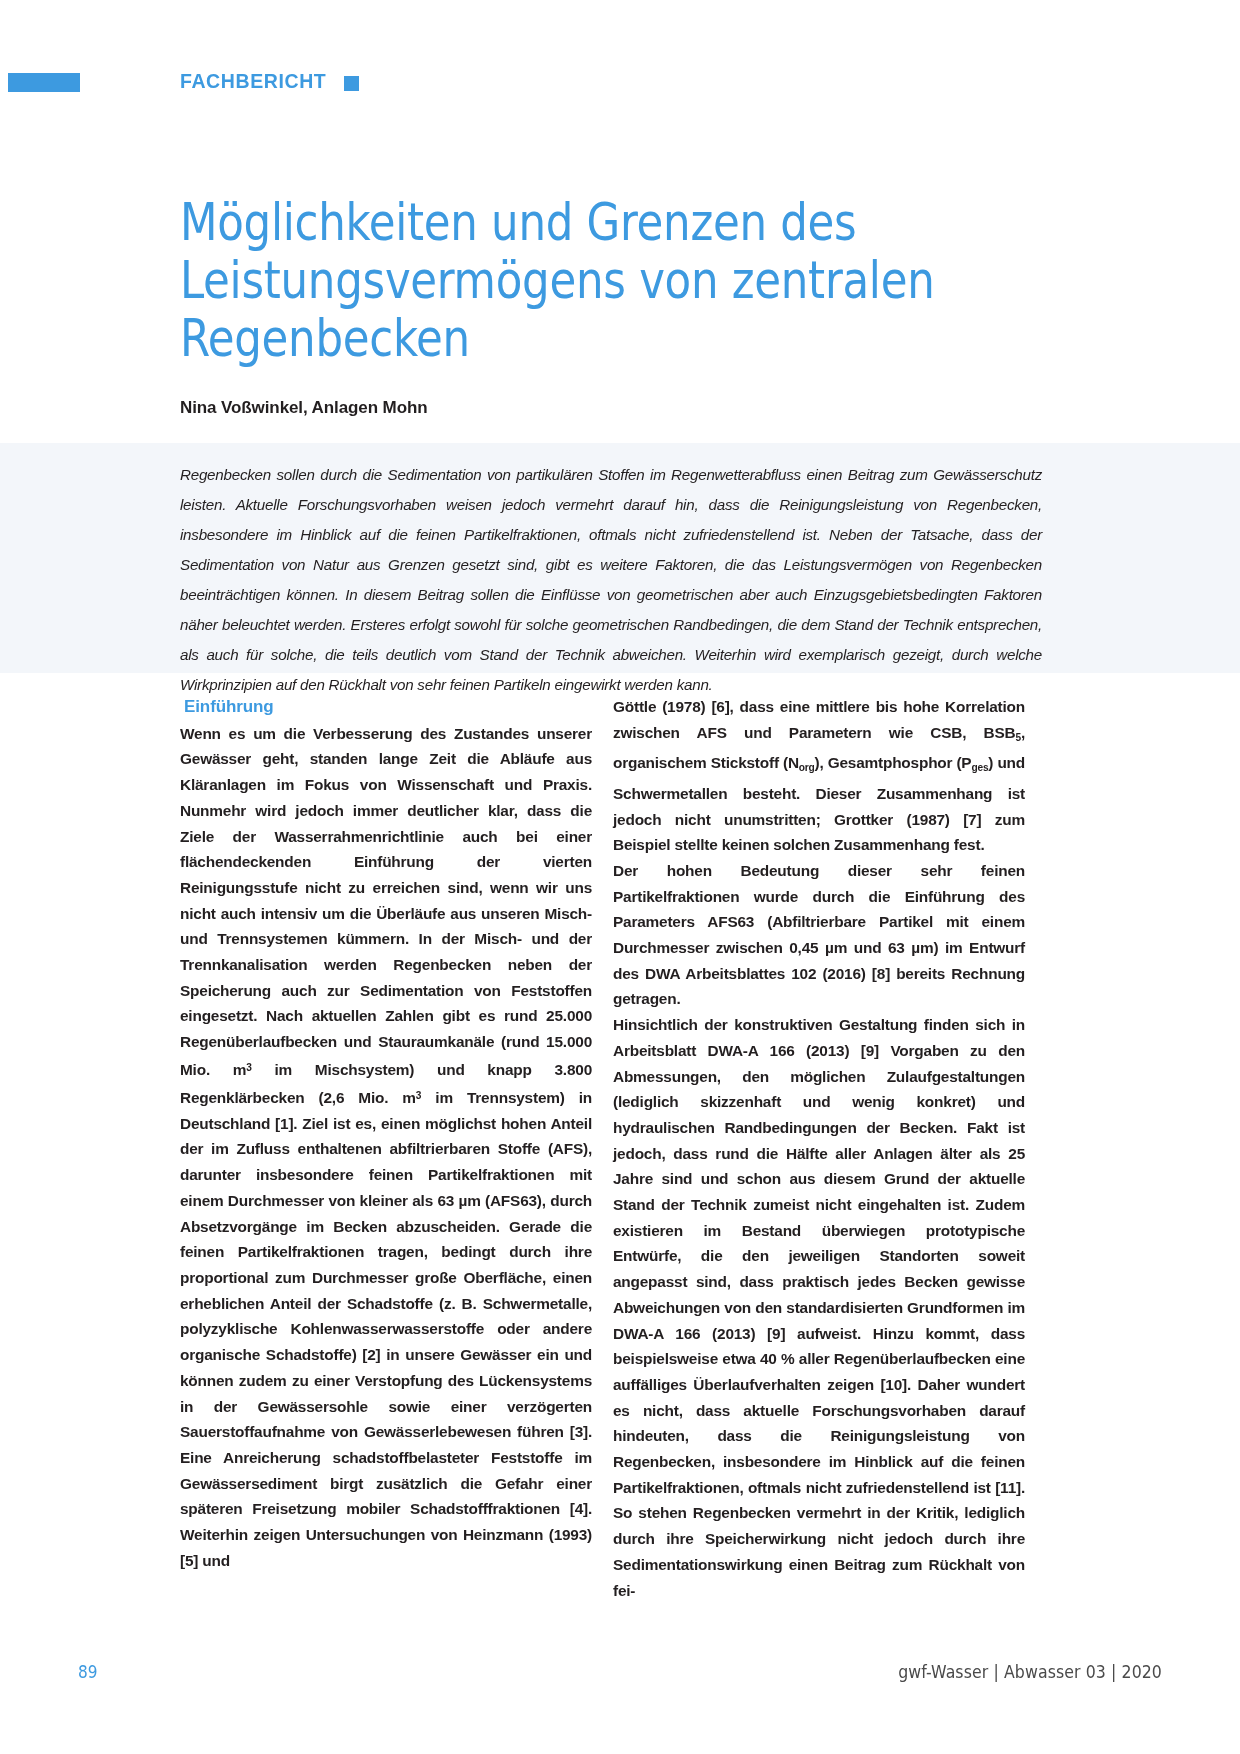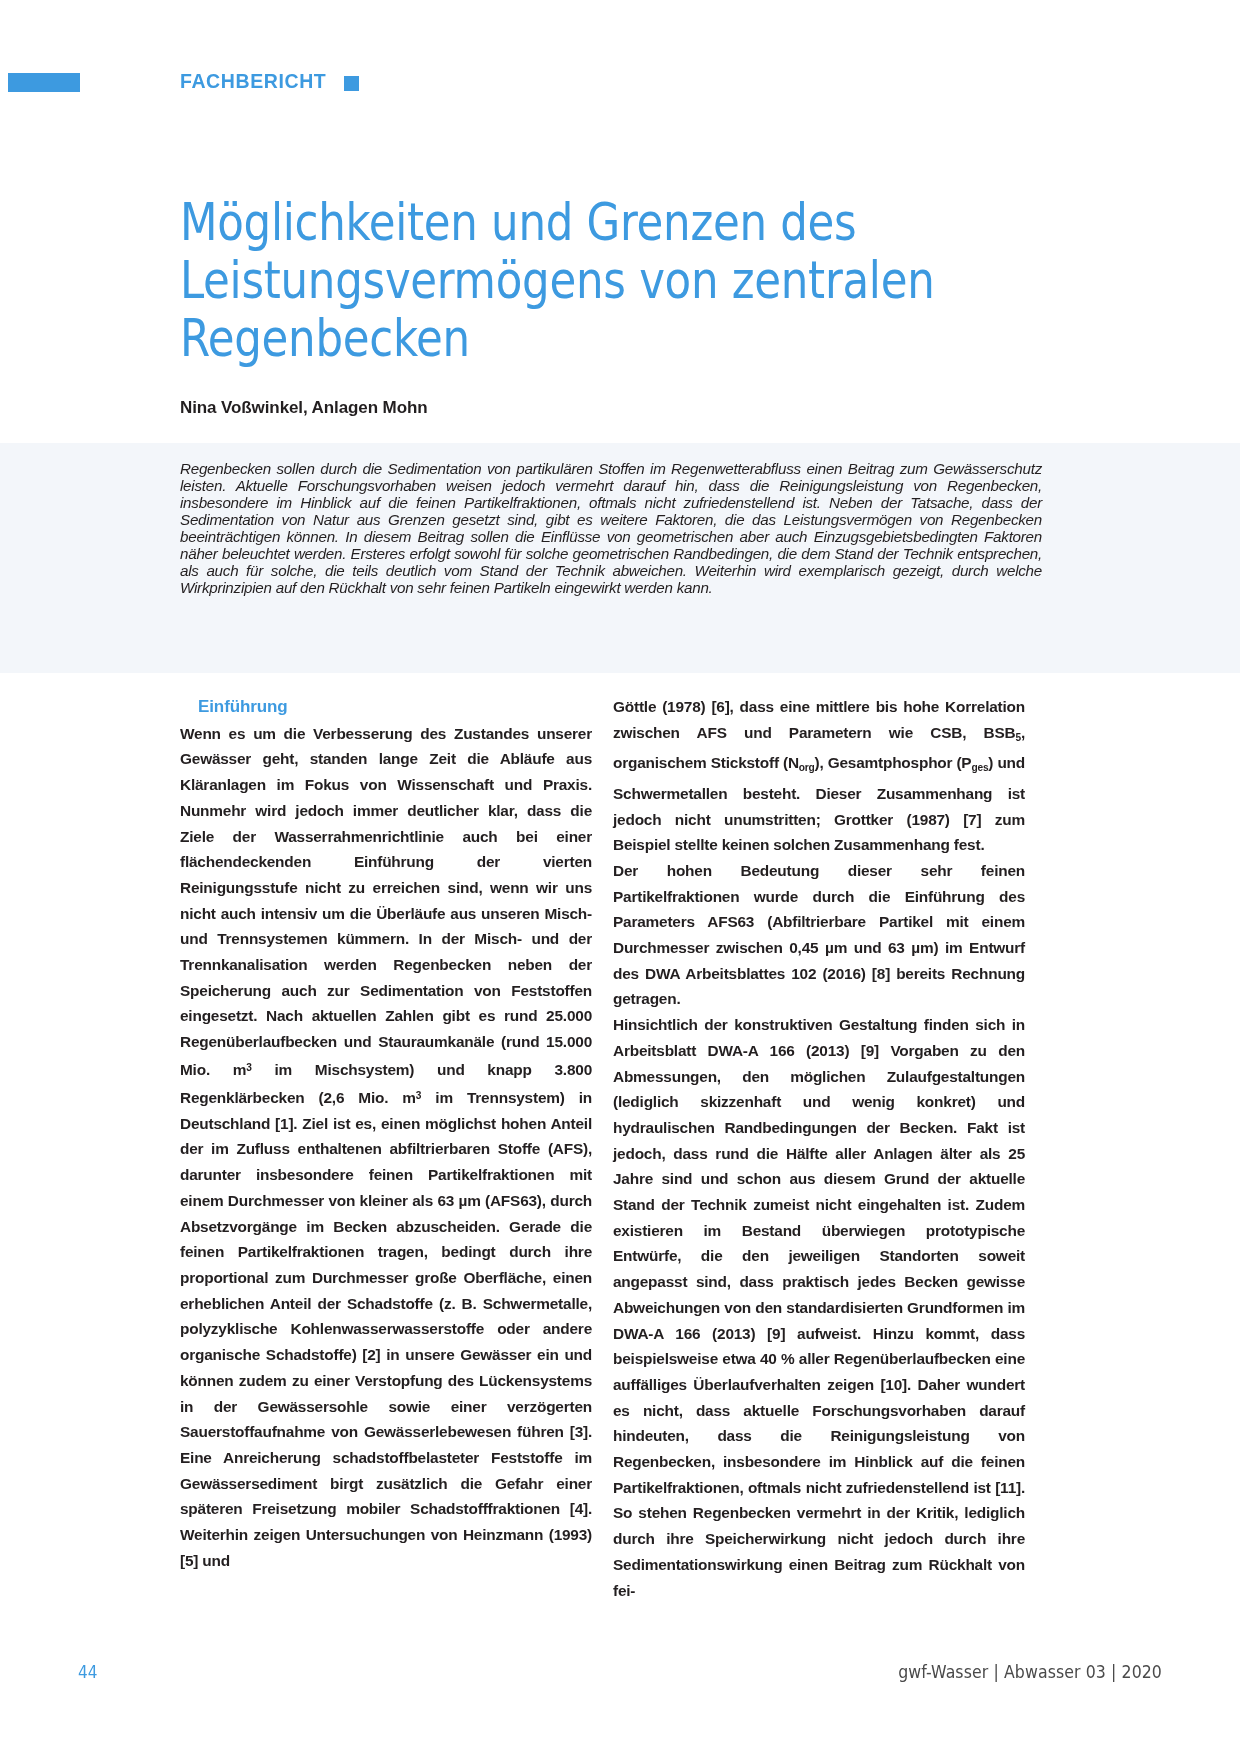--- a/index.html
+++ b/index.html
@@ -85,21 +85,21 @@
     width: 1240px;
     height: 230px;
     background: #f3f6fa;
   }
   .abstract-text {
     position: absolute;
     left: 180px;
     top: 460px;
     width: 862px;
     font-size: 15.2px;
-    line-height: 17px;
+    line-height: 30px;
     font-style: italic;
     color: #231f20;
     text-align: justify;
     letter-spacing: -0.25px;
   }
 
   
   .col {
     position: absolute;
     top: 694px;
@@ -111,21 +111,21 @@
     letter-spacing: -0.2px;
     hyphens: manual;
   }
   .col-left  { left: 180px; }
   .col-right { left: 613px; }
 
   .section-head {
     font-size: 17px;
     font-weight: bold;
     color: #3d9ae0;
-    margin: 0 0 1px 18px;
+    margin: 0 0 1px 4px;
     text-align: left;
     letter-spacing: -0.1px;
   }
   .col p {
     margin: 0;
     text-align: justify;
     font-weight: bold;
   }
   sub { font-size: 0.66em; vertical-align: -0.28em; }
   sup { font-size: 0.66em; vertical-align: 0.42em; }
@@ -170,14 +170,14 @@
   <div class="section-head">Einführung</div>
   <p><span>Wenn es um die Verbesserung des Zustandes unserer Gewässer geht, standen lange Zeit die Abläufe aus Kläranlagen im Fokus von Wissenschaft und Praxis. Nunmehr wird jedoch immer deutlicher klar, dass die Ziele der Wasserrahmenrichtlinie auch bei einer flächendeckenden Einführung der vierten Reinigungsstufe nicht zu erreichen sind, wenn wir uns nicht auch intensiv um die Überläufe aus unseren Misch- und Trennsystemen kümmern. In der Misch- und der Trennkanalisation werden Regenbecken neben der Speicherung auch zur Sedimentation von Feststoffen eingesetzt. Nach aktuellen Zahlen gibt es rund 25.000 Regenüberlaufbecken und Stauraumkanäle (rund 15.000 Mio. m</span><sup>3</sup><span> im Mischsystem) und knapp 3.800 Regenklärbecken (2,6 Mio. m</span><sup>3</sup><span> im Trennsystem) in Deutschland [1]. Ziel ist es, einen möglichst hohen Anteil der im Zufluss enthaltenen abfiltrierbaren Stoffe (AFS), darunter insbesondere feinen Partikelfraktionen mit einem Durchmesser von kleiner als 63 µm (AFS63), durch Absetzvorgänge im Becken abzuscheiden. Gerade die feinen Partikelfraktionen tragen, bedingt durch ihre proportional zum Durchmesser große Oberfläche, einen erheblichen Anteil der Schadstoffe (z. B. Schwermetalle, polyzyklische Kohlenwasserwasserstoffe oder andere organische Schadstoffe) [2] in unsere Gewässer ein und können zudem zu einer Verstopfung des Lückensystems in der Gewässersohle sowie einer verzögerten Sauerstoffaufnahme von Gewässerlebewesen führen [3]. Eine Anreicherung schadstoffbelasteter Feststoffe im Gewässersediment birgt zusätzlich die Gefahr einer späteren Freisetzung mobiler Schadstofffraktionen [4]. Weiterhin zeigen Untersuchungen von Heinzmann (1993) [5] und</span></p>
 </div>
 
 <div class="col col-right">
   <p><span>Göttle (1978) [6], dass eine mittlere bis hohe Korrelation zwischen AFS und Parametern wie CSB, BSB</span><sub>5</sub><span>, organischem Stickstoff (N</span><sub>org</sub><span>), Gesamtphosphor (P</span><sub>ges</sub><span>) und Schwermetallen besteht. Dieser Zusammenhang ist jedoch nicht unumstritten; Grottker (1987) [7] zum Beispiel stellte keinen solchen Zusammenhang fest.</span></p>
   <p>Der hohen Bedeutung dieser sehr feinen Partikelfraktionen wurde durch die Einführung des Parameters AFS63 (Abfiltrierbare Partikel mit einem Durchmesser zwischen 0,45 µm und 63 µm) im Entwurf des DWA Arbeitsblattes 102 (2016) [8] bereits Rechnung getragen.</p>
   <p>Hinsichtlich der konstruktiven Gestaltung finden sich in Arbeitsblatt DWA-A 166 (2013) [9] Vorgaben zu den Abmessungen, den möglichen Zulaufgestaltungen (lediglich skizzenhaft und wenig konkret) und hydraulischen Randbedingungen der Becken. Fakt ist jedoch, dass rund die Hälfte aller Anlagen älter als 25 Jahre sind und schon aus diesem Grund der aktuelle Stand der Technik zumeist nicht eingehalten ist. Zudem existieren im Bestand überwiegen prototypische Entwürfe, die den jeweiligen Standorten soweit angepasst sind, dass praktisch jedes Becken gewisse Abweichungen von den standardisierten Grundformen im DWA-A 166 (2013) [9] aufweist. Hinzu kommt, dass beispielsweise etwa 40 % aller Regenüberlaufbecken eine auffälliges Überlaufverhalten zeigen [10]. Daher wundert es nicht, dass aktuelle Forschungsvorhaben darauf hindeuten, dass die Reinigungsleistung von Regenbecken, insbesondere im Hinblick auf die feinen Partikelfraktionen, oftmals nicht zufriedenstellend ist [11]. So stehen Regenbecken vermehrt in der Kritik, lediglich durch ihre Speicherwirkung nicht jedoch durch ihre Sedimentationswirkung einen Beitrag zum Rückhalt von fei-</p>
 </div>
 
-<div class="footer-page">44</div>
+<div class="footer-page">89</div>
 <div class="footer-journal">gwf-Wasser | Abwasser 03 | 2020</div>
 
 </body></html>

